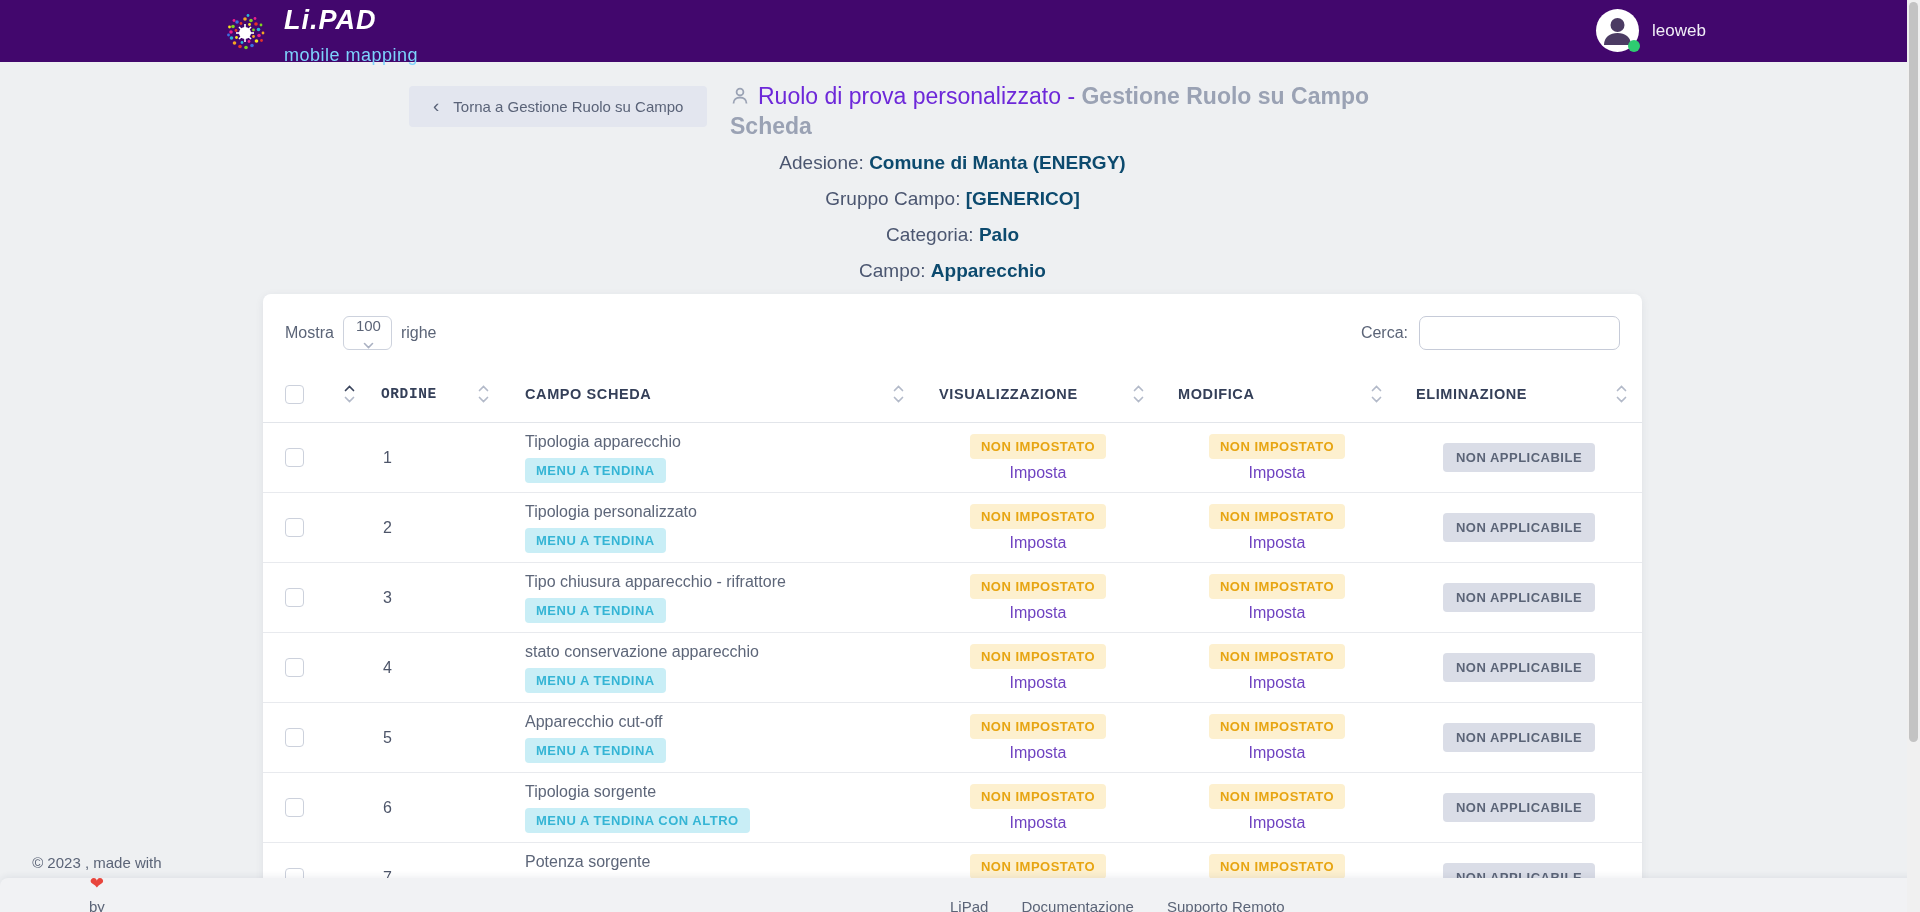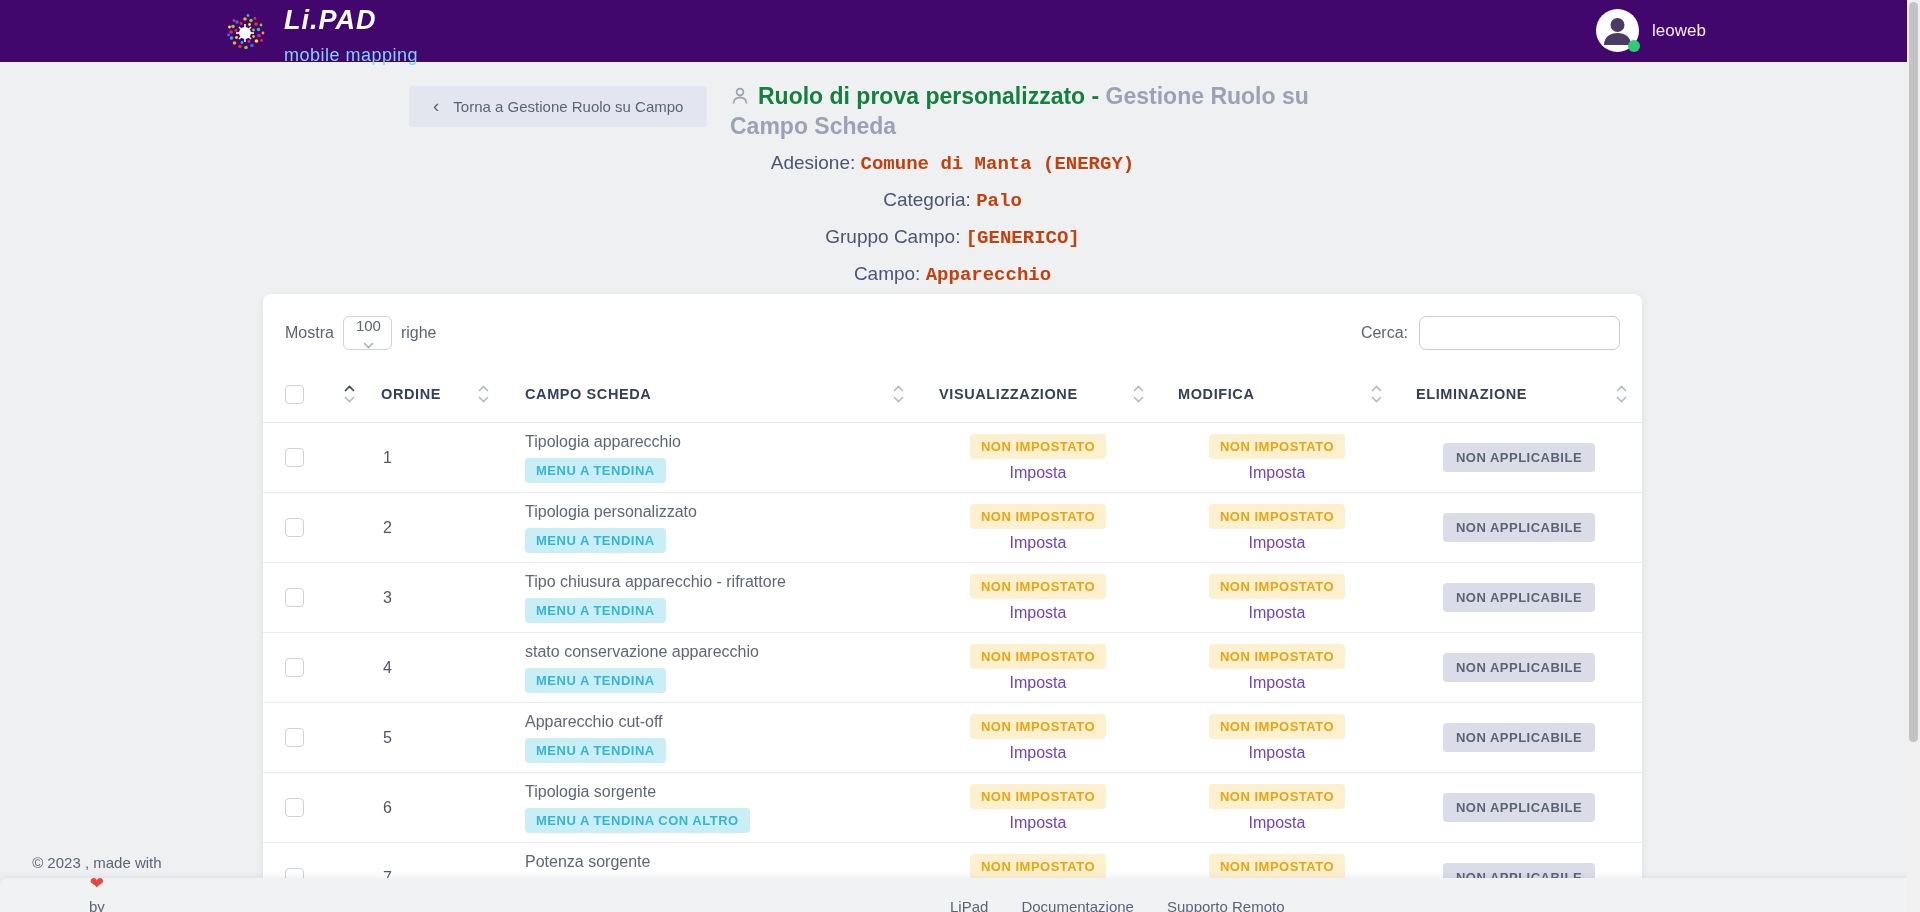--- a/index.html
+++ b/index.html
@@ -22,25 +22,25 @@
   
   .back-btn{
     position:absolute;left:409px;top:86px;height:41px;z-index:2;
     display:inline-flex;align-items:center;gap:14px;padding:0 24px;
     background:#e3e6ef;border:none;border-radius:4px;cursor:pointer;
     color:#5a6378;font-size:15px;font-family:inherit;
   }
   .back-chevron{font-size:19px;color:#5a6378;line-height:1;transform:translateY(-1px);}
   .page-title{position:absolute;left:730px;top:82px;width:648px;font-size:23px;line-height:1.22;z-index:1;}
   .title-icon{display:inline-block;vertical-align:-2px;margin-right:8px;}
-  .title-strong{color:#15803d;font-weight:700;}
+  .title-strong{color:#6d28d9;font-weight:400;}
   .title-rest{color:#9aa2b4;font-weight:700;}
   .meta{position:absolute;left:263px;top:152px;width:1379px;text-align:center;}
   .meta-line{font-size:19px;color:#4b5670;margin-bottom:14px;}
-  .meta-line b{color:#c2410c;font-family:Liberation Mono, monospace;}
+  .meta-line b{color:#0c4a6e;}
   
   .card{
     position:absolute;left:263px;top:294px;width:1379px;height:700px;
     background:#fff;border-radius:8px;box-shadow:0 2px 8px rgba(40,50,80,.08);
     z-index:1;
   }
   .card-head{display:flex;justify-content:space-between;align-items:center;padding:22px 22px 16px 22px;}
   .show-group{display:flex;align-items:center;gap:9px;font-size:16px;color:#5b6477;}
   .pagesize{
     display:inline-flex;align-items:center;gap:8px;height:32px;padding:0 10px 0 12px;
@@ -164,22 +164,22 @@
   <span class="title-icon">
     <svg width="20" height="20" viewBox="0 0 20 20" fill="none" stroke="#9aa2b4" stroke-width="1.8">
       <circle cx="10" cy="6" r="3.4"></circle>
       <path d="M3.5 17.5 c0-4 3-6 6.5-6 c3.5 0 6.5 2 6.5 6"></path>
     </svg>
   </span><span class="title-strong">Ruolo di prova personalizzato -</span><span class="title-rest"> Gestione Ruolo su Campo Scheda</span>
 </div>
 
 <div class="meta">
   <div class="meta-line"><span>Adesione: </span><b>Comune di Manta (ENERGY)</b></div>
+  <div class="meta-line"><span>Gruppo Campo: </span><b>[GENERICO]</b></div>
   <div class="meta-line"><span>Categoria: </span><b>Palo</b></div>
-  <div class="meta-line"><span>Gruppo Campo: </span><b>[GENERICO]</b></div>
   <div class="meta-line"><span>Campo: </span><b>Apparecchio</b></div>
 </div>
 
 <div class="card">
   <div class="card-head">
     <div class="show-group">
       <span>Mostra</span>
       <span class="pagesize">
         <span>100</span>
         <svg width="11" height="7" viewBox="0 0 11 7" fill="none" stroke="#aab1c2" stroke-width="1.6" stroke-linecap="round">
@@ -211,21 +211,21 @@
             <span class="sorters">
               <svg class="sort-ico active" width="11" height="7" viewBox="0 0 11 7" fill="none" stroke="currentColor" stroke-width="1.7" stroke-linecap="round">
                   <polyline points="1.5,5.5 5.5,1.5 9.5,5.5"></polyline>
                 </svg>
               <svg class="sort-ico" width="11" height="7" viewBox="0 0 11 7" fill="none" stroke="currentColor" stroke-width="1.7" stroke-linecap="round">
                   <polyline points="1.5,1.5 5.5,5.5 9.5,1.5"></polyline>
                 </svg>
             </span>
           </div>
         </th>
-        <th style="padding-left:18px;padding-right:14px;">
+        <th style="padding-left:18px;padding-right:14px;font-family:Liberation Mono, monospace;">
           <div class="th-flex">
             <span class="th-label">ORDINE</span>
             <span class="sorters">
               <svg class="sort-ico" width="11" height="7" viewBox="0 0 11 7" fill="none" stroke="currentColor" stroke-width="1.7" stroke-linecap="round">
                   <polyline points="1.5,5.5 5.5,1.5 9.5,5.5"></polyline>
                 </svg>
               <svg class="sort-ico" width="11" height="7" viewBox="0 0 11 7" fill="none" stroke="currentColor" stroke-width="1.7" stroke-linecap="round">
                   <polyline points="1.5,1.5 5.5,5.5 9.5,1.5"></polyline>
                 </svg>
             </span>

